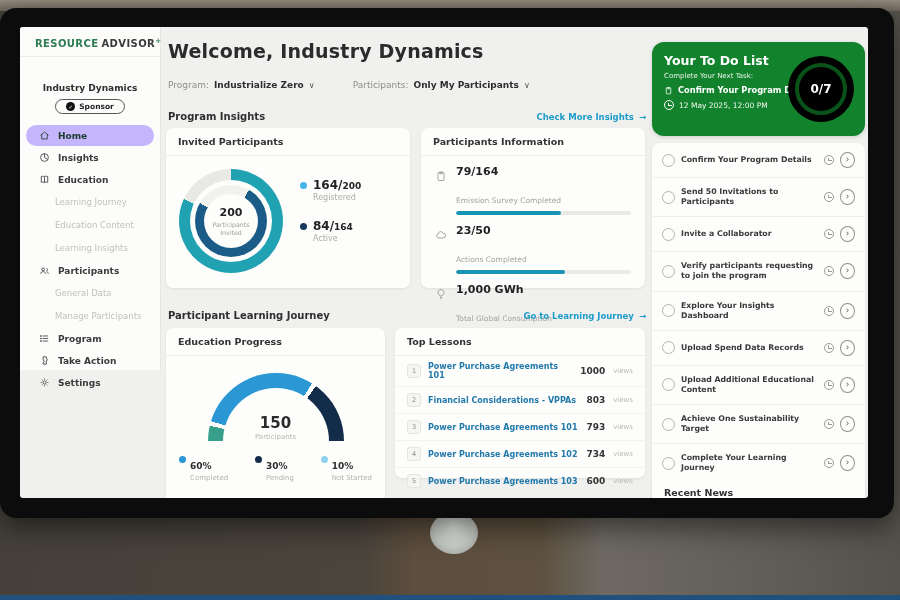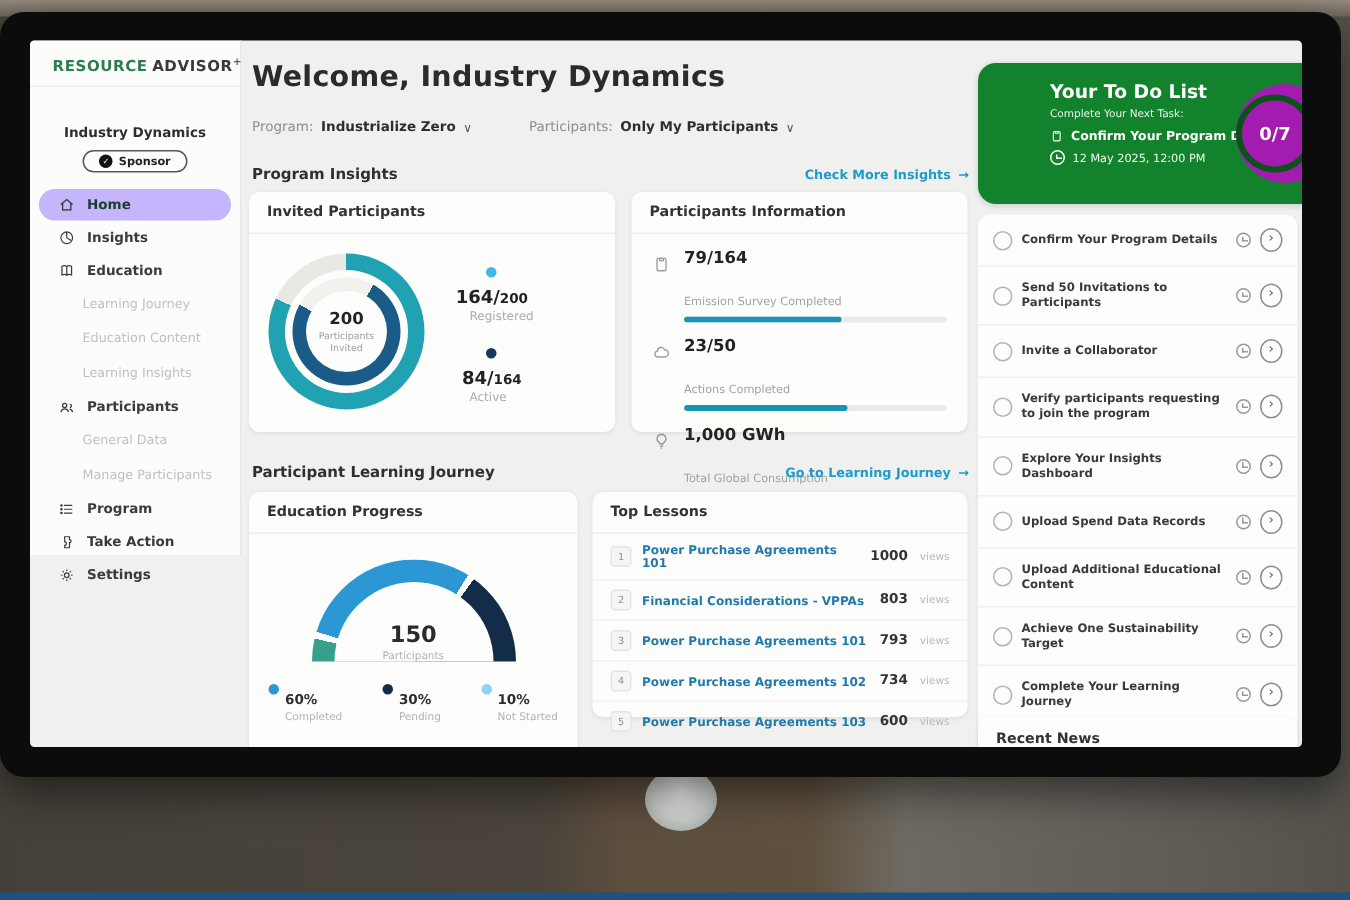--- a/index.html
+++ b/index.html
@@ -52,21 +52,21 @@
     background:conic-gradient(from 0deg,#21a2b3 0 295deg,#e8e8e4 295deg 360deg);}
   .d-outer::after{content:'';position:absolute;inset:11px;border-radius:50%;background:#fdfdfc;}
   .d-inner{position:absolute;inset:16px;border-radius:50%;
     background:conic-gradient(from 30deg,#1a5c87 0 270deg,#f1f1ed 270deg 360deg);}
   .d-inner::after{content:'';position:absolute;inset:9px;border-radius:50%;background:#fdfdfc;}
   .d-center{position:absolute;inset:26px;display:flex;flex-direction:column;align-items:center;justify-content:center;text-align:center;z-index:2;}
   .d-val{font-size:11px;font-weight:bold;color:#222;}
   .d-lbl{font-size:6.3px;color:#9e9e9c;line-height:1.25;margin-top:2px;}
   .d-legend{position:absolute;left:146px;top:32px;}
   .leg-item{margin-bottom:17px;}
-  .leg-line{display:flex;align-items:center;gap:6px;flex-direction:column;}
+  .leg-line{display:flex;align-items:center;gap:6px;}
   .leg-dot{width:7px;height:7px;border-radius:50%;flex:none;}
   .leg-val{font-size:12px;font-weight:bold;color:#222;}
   .leg-val small{font-size:9px;}
   .leg-sub{font-size:8px;color:#ababa9;margin-left:13px;margin-top:1px;}
   
   .info-body{padding:9px 14px 0;}
   .info-row{display:flex;gap:9px;margin-bottom:9px;}
   .info-ico{width:12px;padding-top:2px;flex:none;}
   .info-ico svg{width:12px;height:12px;}
   .info-b{flex:1;}
@@ -90,30 +90,30 @@
   
   .lesson{display:flex;align-items:center;gap:7px;padding:6px 12px;border-bottom:1px solid #f2f2ef;}
   .lesson:last-child{border-bottom:none;}
   .rank{width:12px;height:12px;border-radius:3px;background:#f5f5f3;border:1px solid #e4e4e1;
     font-size:6.5px;color:#8d8d8b;display:flex;align-items:center;justify-content:center;flex:none;}
   .l-title{flex:1;font-size:8px;font-weight:bold;color:#2279ab;}
   .l-views{font-size:9px;font-weight:bold;color:#333;}
   .l-suffix{font-size:7px;color:#b8b8b6;margin-left:1px;}
   
   .todo-green{position:absolute;left:632px;top:15px;width:213px;height:94px;background:#12832c;
-    border-radius:12px;color:#fff;box-shadow:0 1px 4px rgba(0,0,0,.15);padding-left:36px;}
+    border-radius:12px;color:#fff;box-shadow:0 1px 4px rgba(0,0,0,.15);}
   .tg-inner{padding:11px 12px;}
   .tg-title{font-size:12.5px;font-weight:bold;}
   .tg-sub{font-size:7px;opacity:.9;margin-top:4px;}
   .tg-row{display:flex;align-items:center;gap:5px;margin-top:5px;}
   .tg-task{font-size:8.3px;font-weight:bold;}
   .tg-date{font-size:7.5px;opacity:.95;}
   .tg-ico svg{width:9px;height:9px;display:block;}
   .todo-ring{position:absolute;right:11px;top:14px;width:66px;height:66px;border-radius:50%;
-    background:#a21caf;display:flex;align-items:center;justify-content:flex-start;}
+    background:#000000;display:flex;align-items:center;justify-content:center;}
   .todo-ring-inner{width:44px;height:44px;border-radius:50%;border:4px solid #09521a;
     display:flex;align-items:center;justify-content:center;font-size:12px;font-weight:bold;color:#fff;}
   .task-card{position:absolute;left:632px;top:116px;width:213px;background:#fdfdfc;border-radius:8px;
     box-shadow:0 1px 3px rgba(0,0,0,.07);}
   .task{display:flex;align-items:center;gap:6px;padding:9px 10px;border-bottom:1px solid #efefec;}
   .t-chk{width:11px;height:11px;border:1.2px solid #b3b3b1;border-radius:50%;flex:none;}
   .t-label{flex:1;font-size:7.8px;font-weight:600;color:#3a3a3a;line-height:1.3;}
   .clock{width:8px;height:8px;border:1px solid #9a9a98;border-radius:50%;position:relative;flex:none;}
   .clock::after{content:'';position:absolute;left:3px;top:1.5px;width:2.5px;height:2.5px;
     border-left:1px solid #9a9a98;border-bottom:1px solid #9a9a98;}

